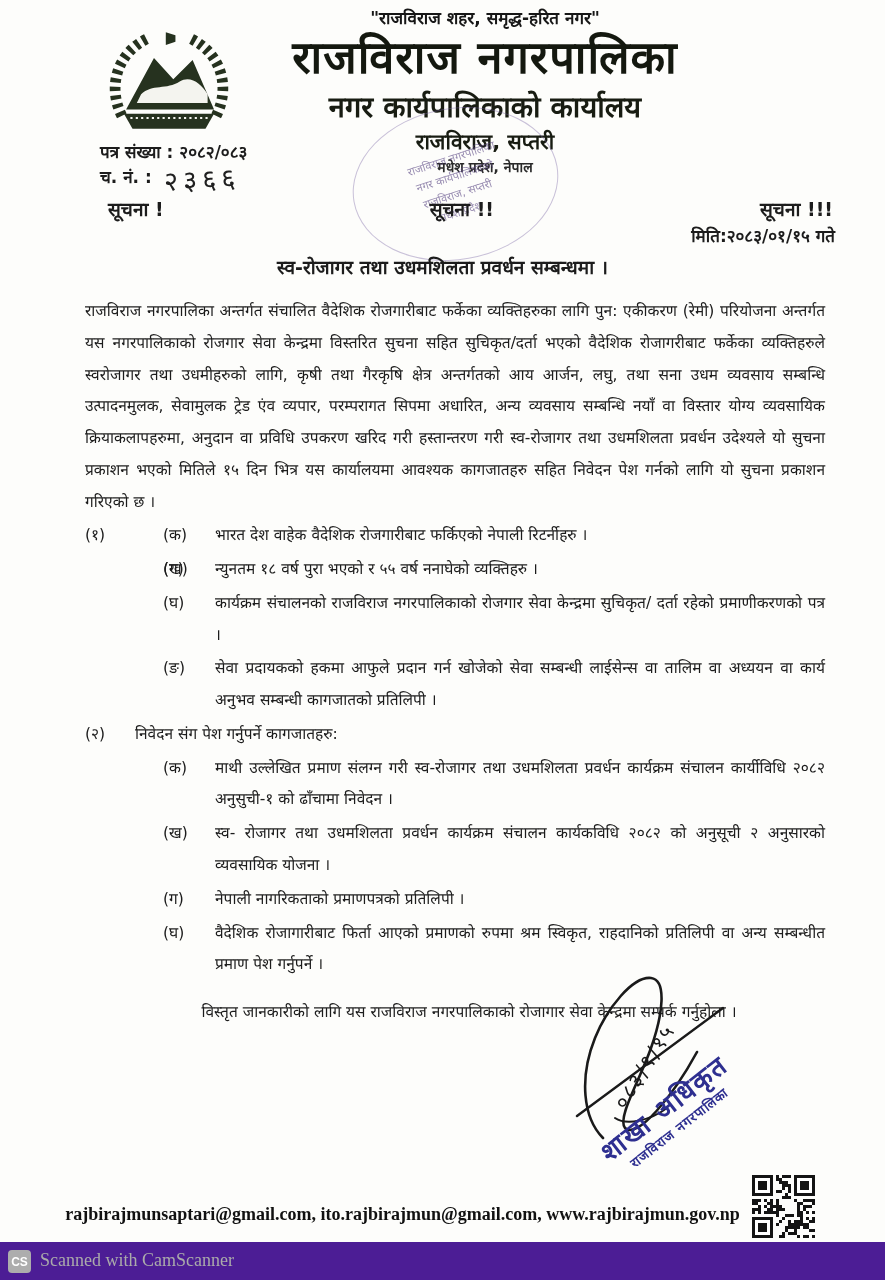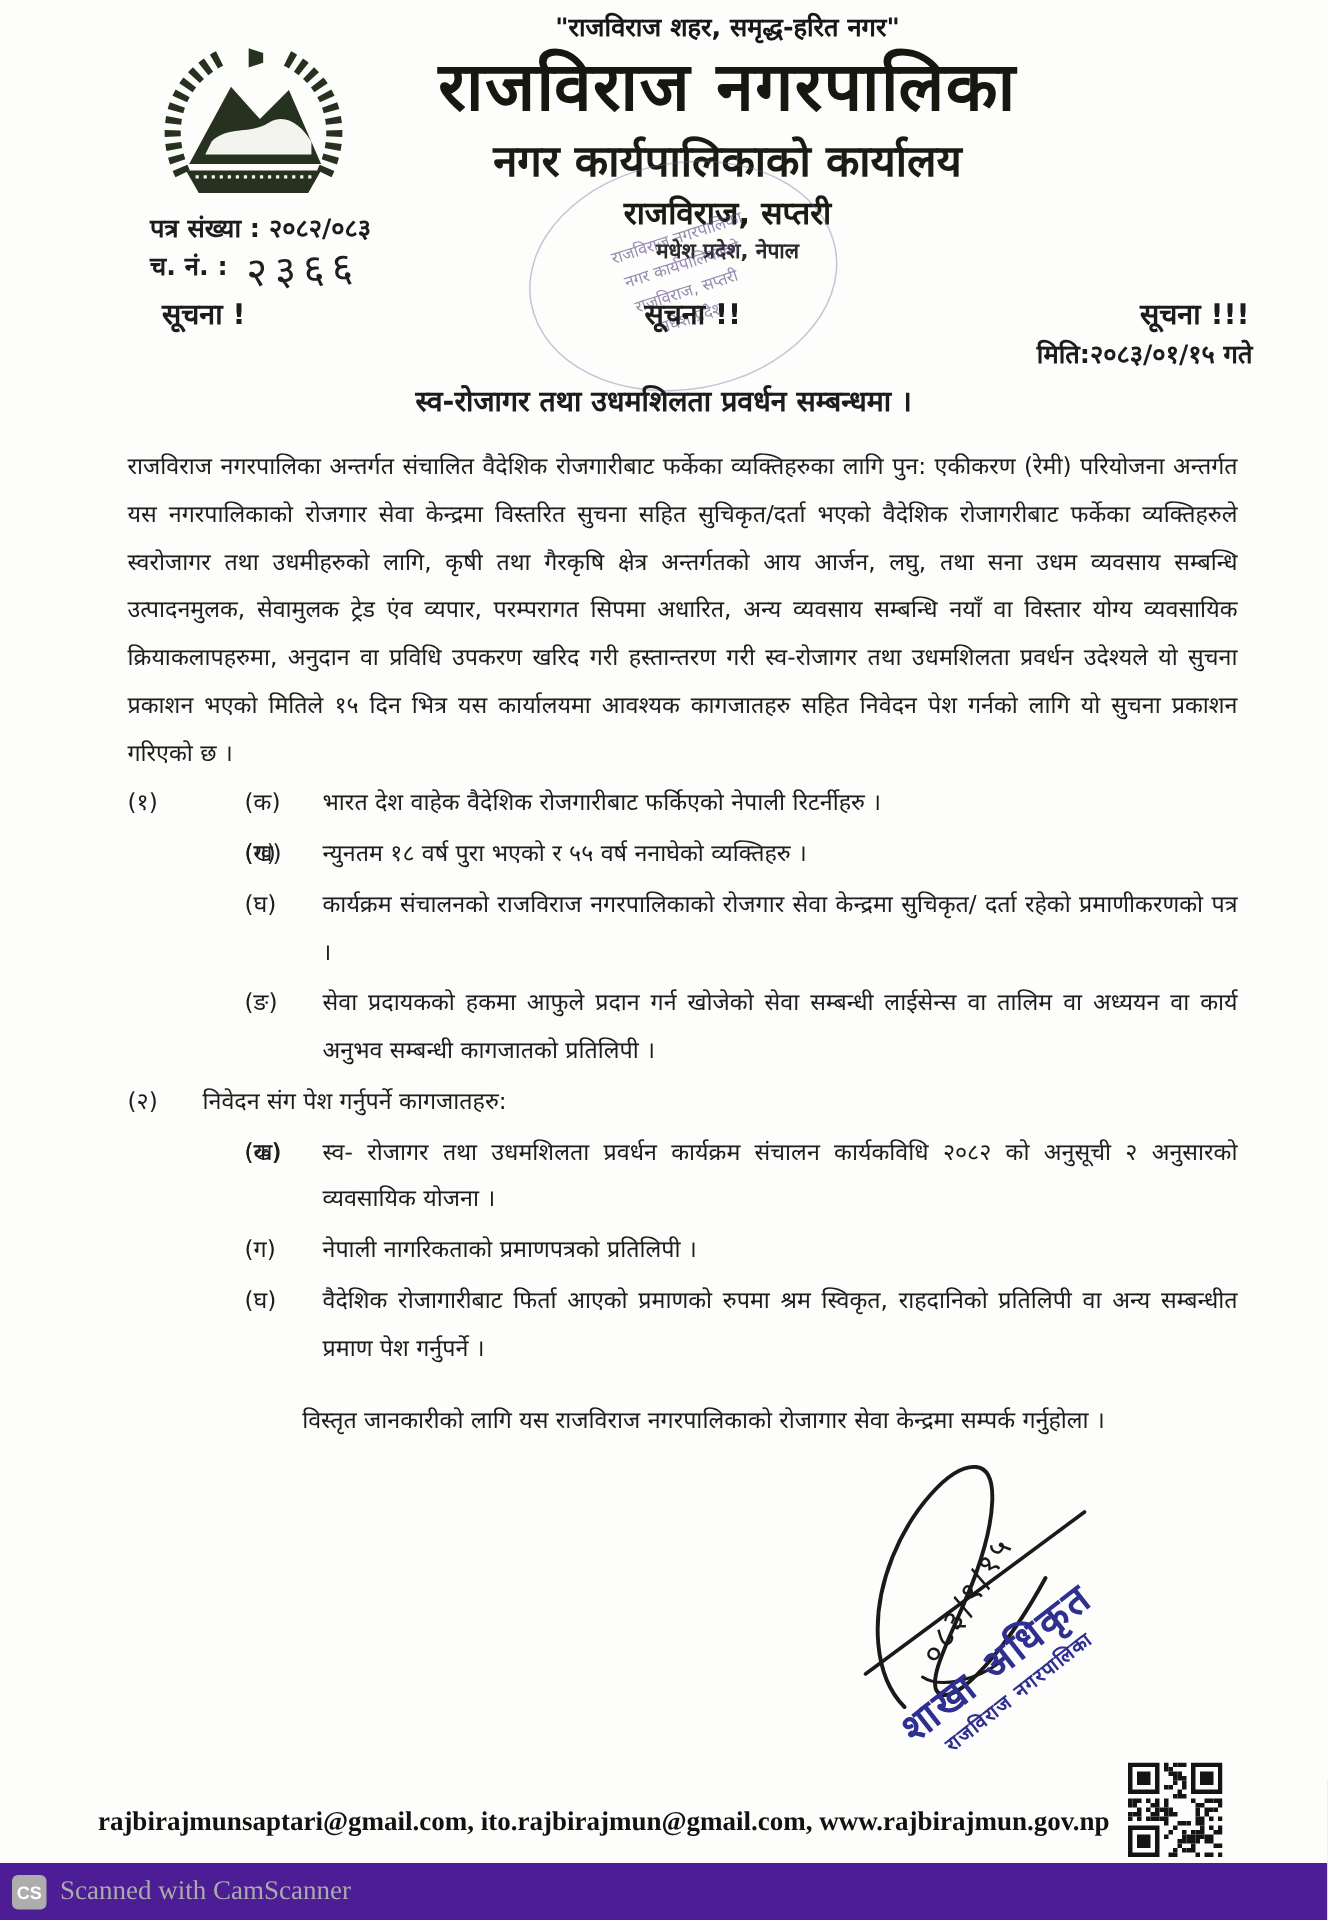--- a/index.html
+++ b/index.html
@@ -128,20 +128,21 @@
       <span class="num">(ङ)</span>
       <span>सेवा प्रदायकको हकमा आफुले प्रदान गर्न खोजेको सेवा सम्बन्धी लाईसेन्स वा तालिम वा अध्ययन वा कार्य अनुभव सम्बन्धी कागजातको प्रतिलिपी ।</span>
     </div>
 
     <div class="li">
       <span class="num">(२)</span>
       <span>निवेदन संग पेश गर्नुपर्ने कागजातहरु:</span>
     </div>
     <div class="li2">
       <span class="num">(क)</span>
+      <span>माथी उल्लेखित प्रमाण संलग्न गरी स्व-रोजागर तथा उधमशिलता प्रवर्धन कार्यक्रम संचालन कार्यीविधि २०८२ अनुसुची-१ को ढाँचामा निवेदन ।</span>
     </div>
     <div class="li2">
       <span class="num">(ख)</span>
       <span>स्व- रोजागर तथा उधमशिलता प्रवर्धन कार्यक्रम संचालन कार्यकविधि २०८२ को अनुसूची २ अनुसारको व्यवसायिक योजना ।</span>
     </div>
     <div class="li2">
       <span class="num">(ग)</span>
       <span>नेपाली नागरिकताको प्रमाणपत्रको प्रतिलिपी ।</span>
     </div>
     <div class="li2">

